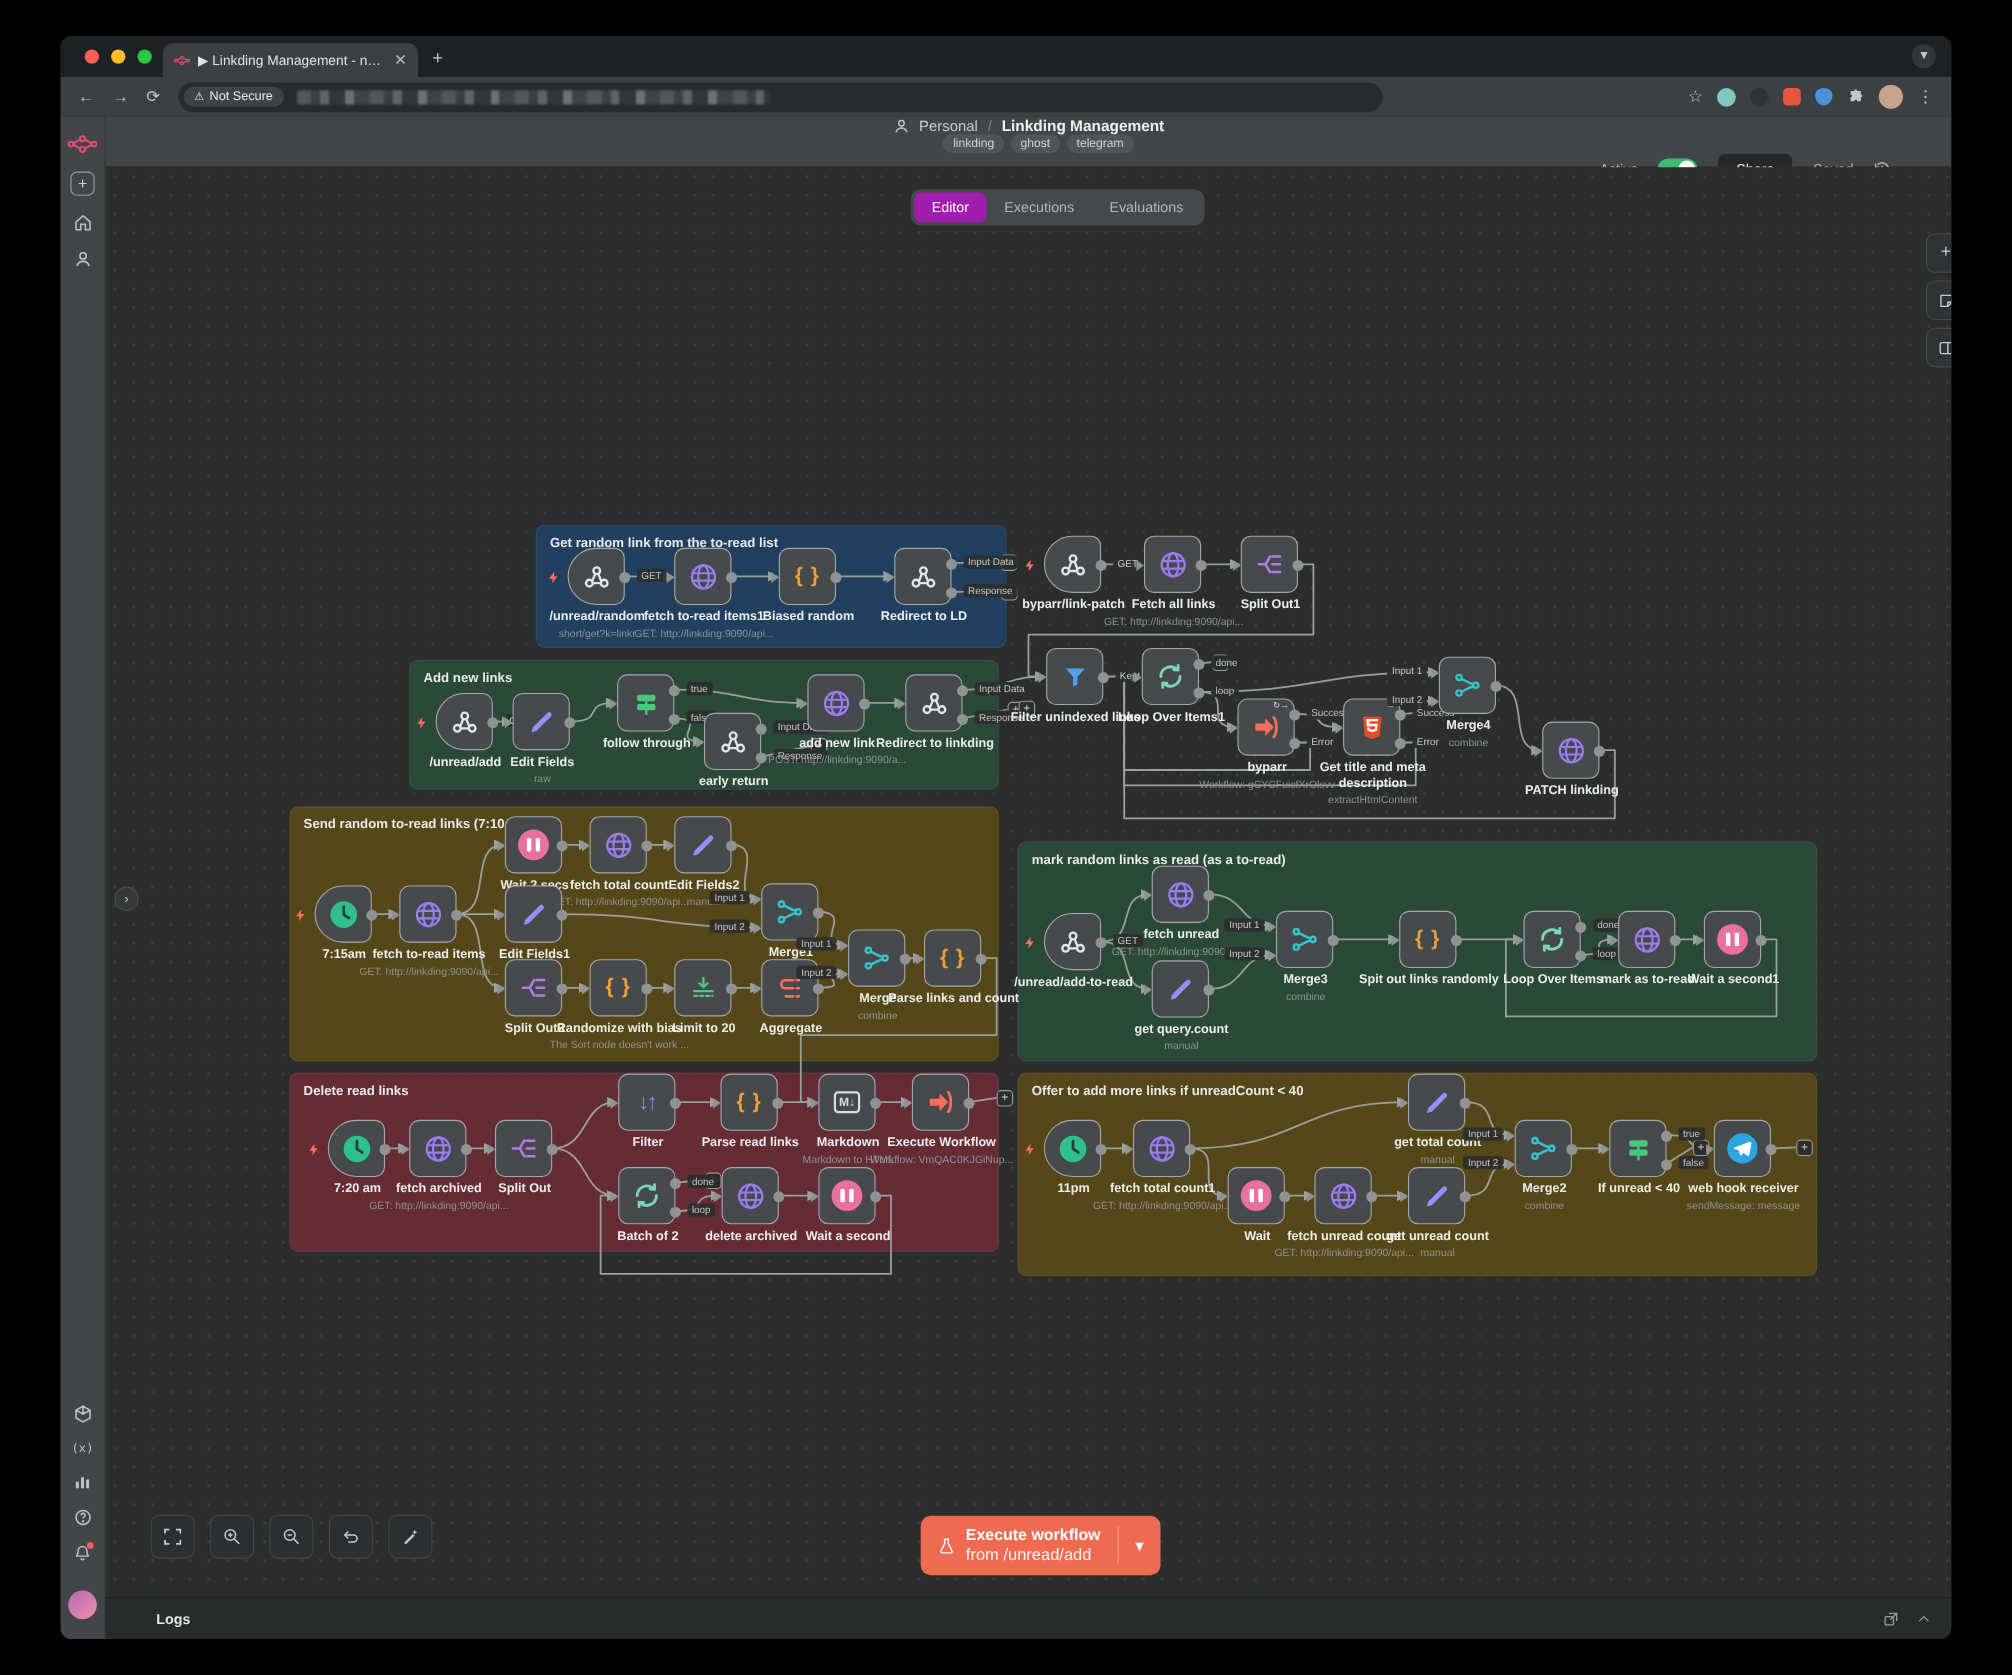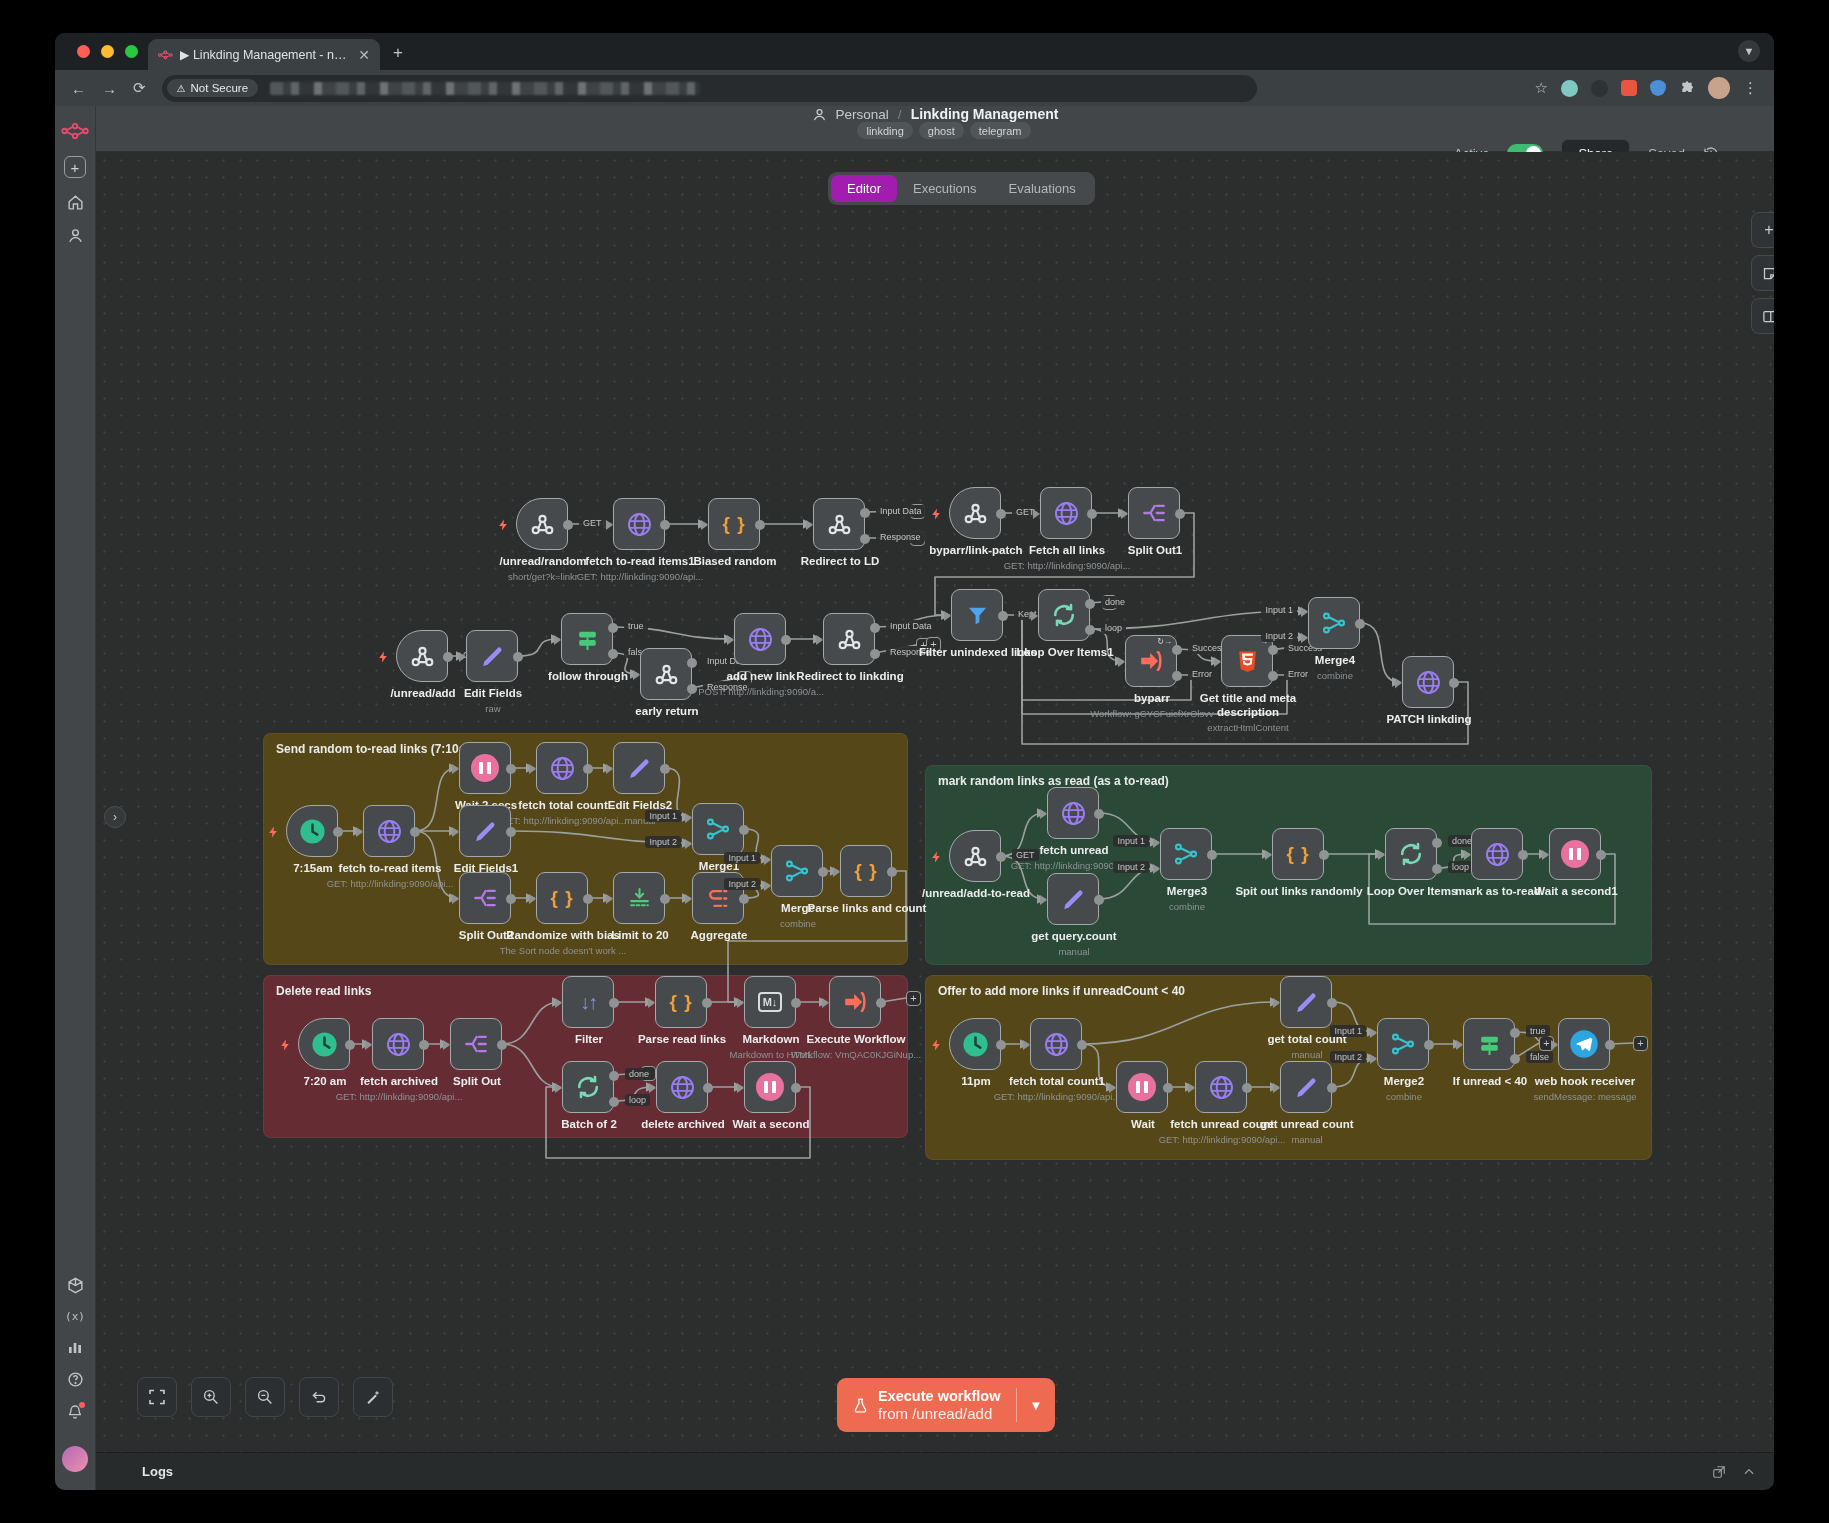--- a/index.html
+++ b/index.html
@@ -371,20 +371,26 @@
             <path d="M9.5 2v6L4 19a2 2 0 0 0 1.8 3h12.4A2 2 0 0 0 20 19L14.5 8V2"></path>
             <path d="M8 2h8"></path>
           </svg>
         <span class="exec-txt">
           <span class="exec-main">Execute workflow</span>
           <span class="exec-sub">from /unread/add</span>
         </span>
         <span class="exec-div"></span>
         <span class="exec-chev">▼</span>
       </div>
+    <div class="sticky" style="left: 391px; top: 325px; width: 428px; height: 112px; background: rgb(33, 64, 95);">
+          <div class="sticky-title">Get random link from the to-read list</div>
+        </div>
+        <div class="sticky" style="left: 276px; top: 448px; width: 536px; height: 118px; background: rgb(42, 73, 54);">
+          <div class="sticky-title">Add new links</div>
+        </div>
         <div class="sticky" style="left: 167px; top: 581px; width: 645px; height: 232px; background: rgb(86, 71, 24);">
           <div class="sticky-title">Send random to-read links (7:10am)</div>
         </div>
         <div class="sticky" style="left: 829px; top: 613px; width: 727px; height: 200px; background: rgb(42, 73, 54);">
           <div class="sticky-title">mark random links as read (as a to-read)</div>
         </div>
         <div class="sticky" style="left: 167px; top: 823px; width: 645px; height: 163px; background: rgb(101, 44, 52);">
           <div class="sticky-title">Delete read links</div>
         </div>
         <div class="sticky" style="left: 829px; top: 823px; width: 727px; height: 185px; background: rgb(86, 71, 24);">

